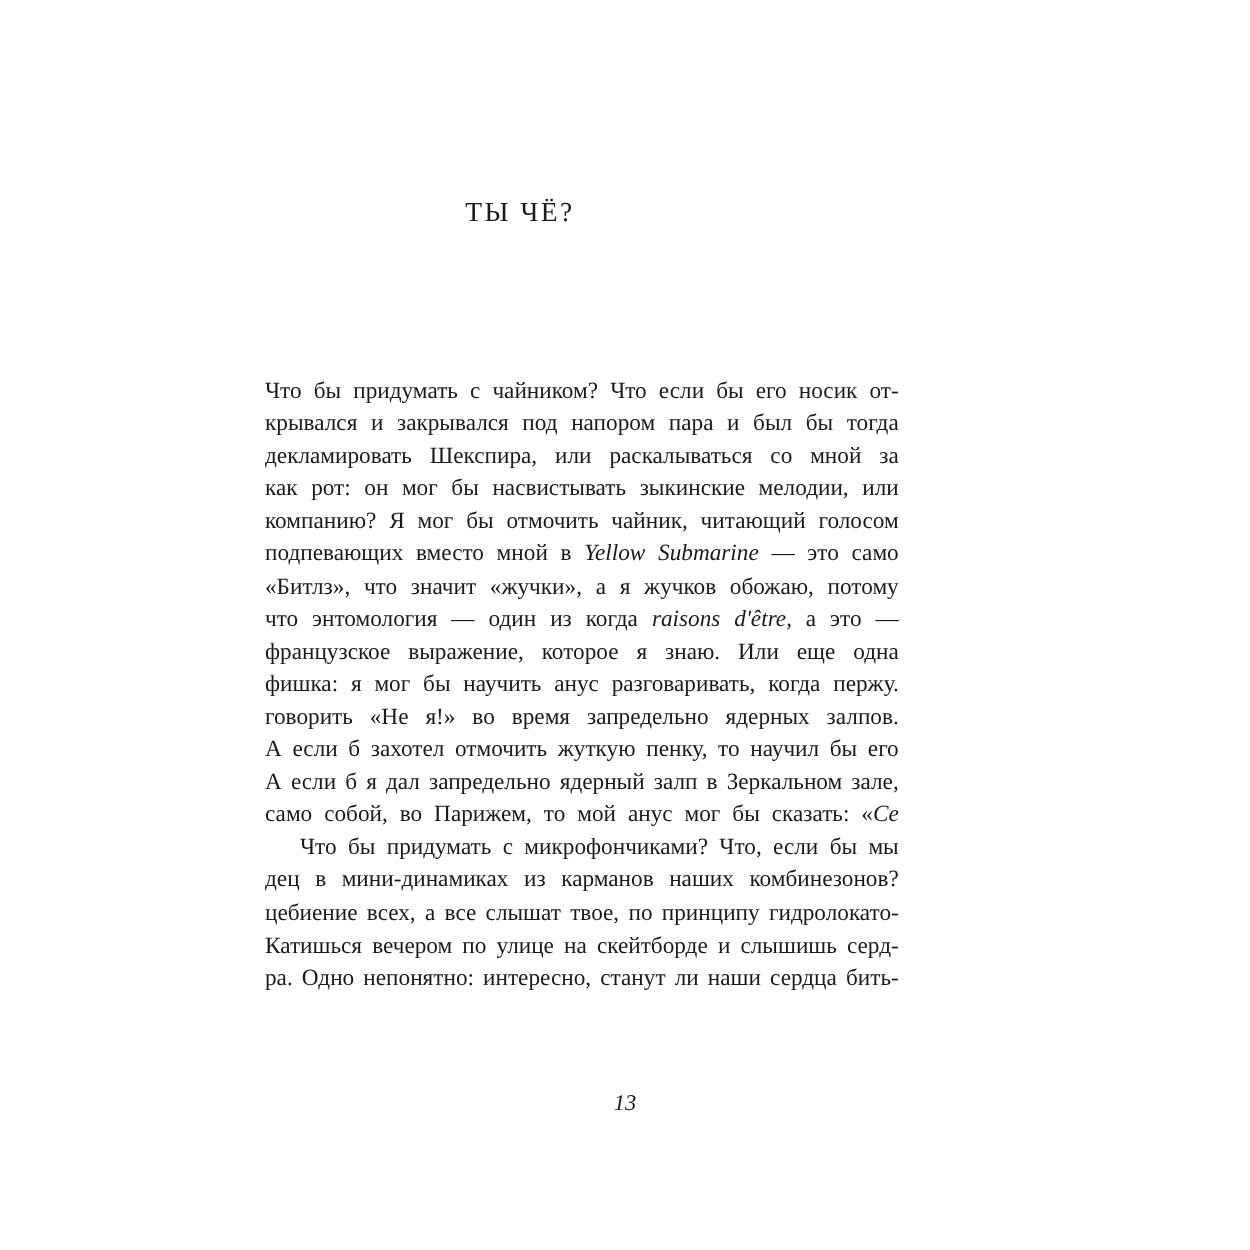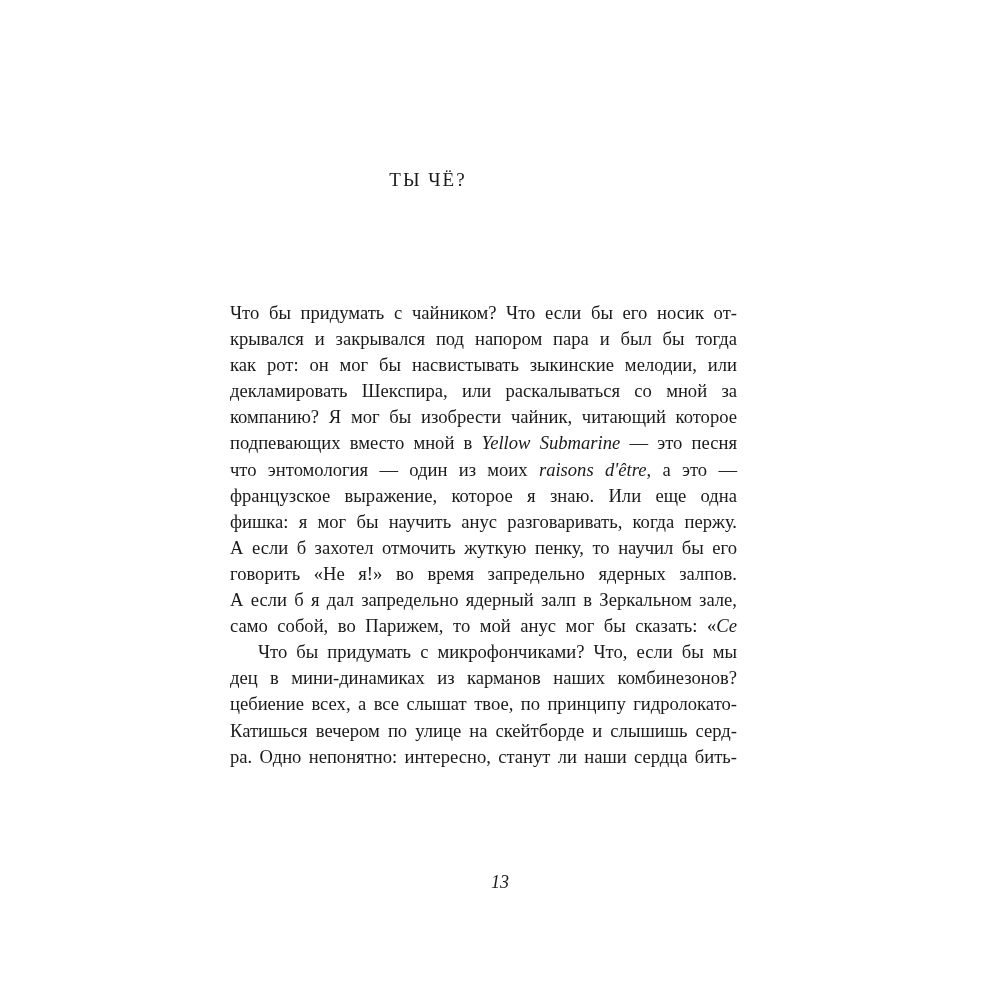--- a/index.html
+++ b/index.html
@@ -19,28 +19,28 @@
       position: absolute;
       left: 0; top: 0;
       width: 1000px; height: 1000px;
     }
     .chapter-title {
       position: absolute;
       top: 157px;
       left: 0;
       width: 832px;
       text-align: center;
-      font-size: 19px;
+      font-size: 22px;
       letter-spacing: 2px;
       font-weight: normal;
-      margin: 12px;
+      margin: 0;
     }
     .body-text {
       position: absolute;
-      left: 230px;
+      left: 212px;
       top: 300px;
       width: 507px;
       font-size: 18.6px;
       line-height: 26.1px;
     }
     .line {
       display: block;
       white-space: nowrap;
       text-align: justify;
       text-align-last: justify;
@@ -67,29 +67,30 @@
 <body>
 
 <div class="page">
   <h1 class="chapter-title">ТЫ ЧЁ?</h1>
 
   <div class="body-text">
 
     <div>
       <span class="line"><span>Что бы придумать с чайником? Что если бы его носик от-</span></span>
       <span class="line"><span>крывался и закрывался под напором пара и был бы тогда</span></span>
+      <span class="line"><span>декламировать Шекспира, или раскалываться со мной за</span></span>
       <span class="line"><span>как рот: он мог бы насвистывать зыкинские мелодии, или</span></span>
-      <span class="line"><span>декламировать Шекспира, или раскалываться со мной за</span></span>
-      <span class="line"><span>компанию? Я мог бы изобрести чайник, читающий которое</span></span>
-      <span class="line"><span>подпевающих вместо мной в </span><span class="it">Yellow Submarine</span><span> — это песня</span></span>
-      <span class="line"><span>что энтомология — один из моих </span><span class="it">raisons d'être</span><span>, а это —</span></span>
+      <span class="line"><span>компанию? Я мог бы отмочить чайник, читающий голосом</span></span>
+      <span class="line"><span>подпевающих вместо мной в </span><span class="it">Yellow Submarine</span><span> — это само</span></span>
+      <span class="line"><span>«Битлз», что значит «жучки», а я жучков обожаю, потому</span></span>
+      <span class="line"><span>что энтомология — один из когда </span><span class="it">raisons d'être</span><span>, а это —</span></span>
       <span class="line"><span>французское выражение, которое я знаю. Или еще одна</span></span>
       <span class="line"><span>фишка: я мог бы научить анус разговаривать, когда пержу.</span></span>
+      <span class="line"><span>говорить «Не я!» во время запредельно ядерных залпов.</span></span>
       <span class="line"><span>А если б захотел отмочить жуткую пенку, то научил бы его</span></span>
-      <span class="line"><span>говорить «Не я!» во время запредельно ядерных залпов.</span></span>
       <span class="line"><span>А если б я дал запредельно ядерный залп в Зеркальном зале,</span></span>
       <span class="line"><span>само собой, во Парижем, то мой анус мог бы сказать: «</span><span class="it">Ce</span></span>
     </div>
 
     <div>
       <span class="line indent"><span>Что бы придумать с микрофончиками? Что, если бы мы</span></span>
       <span class="line"><span>дец в мини-динамиках из карманов наших комбинезонов?</span></span>
       <span class="line"><span>цебиение всех, а все слышат твое, по принципу гидролокато-</span></span>
       <span class="line"><span>Катишься вечером по улице на скейтборде и слышишь серд-</span></span>
       <span class="line"><span>ра. Одно непонятно: интересно, станут ли наши сердца бить-</span></span>

